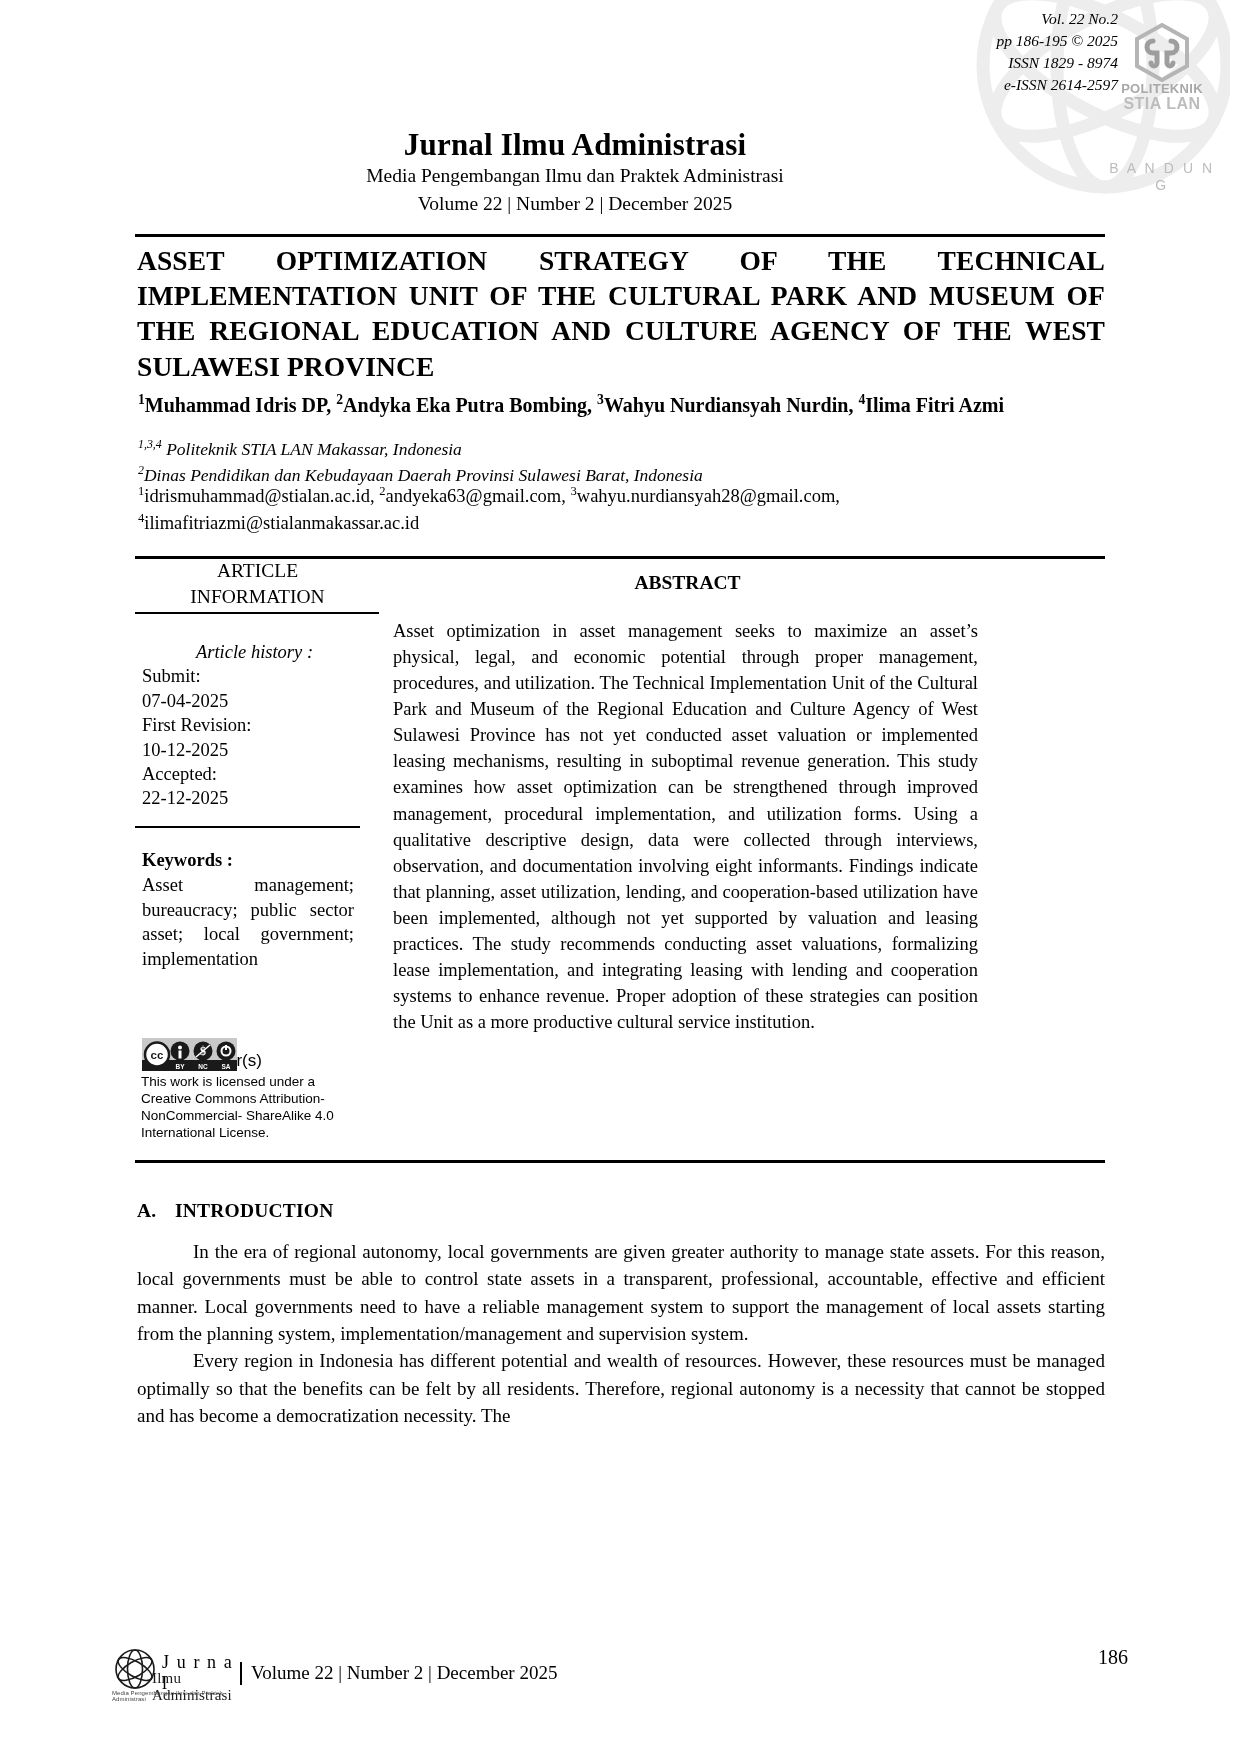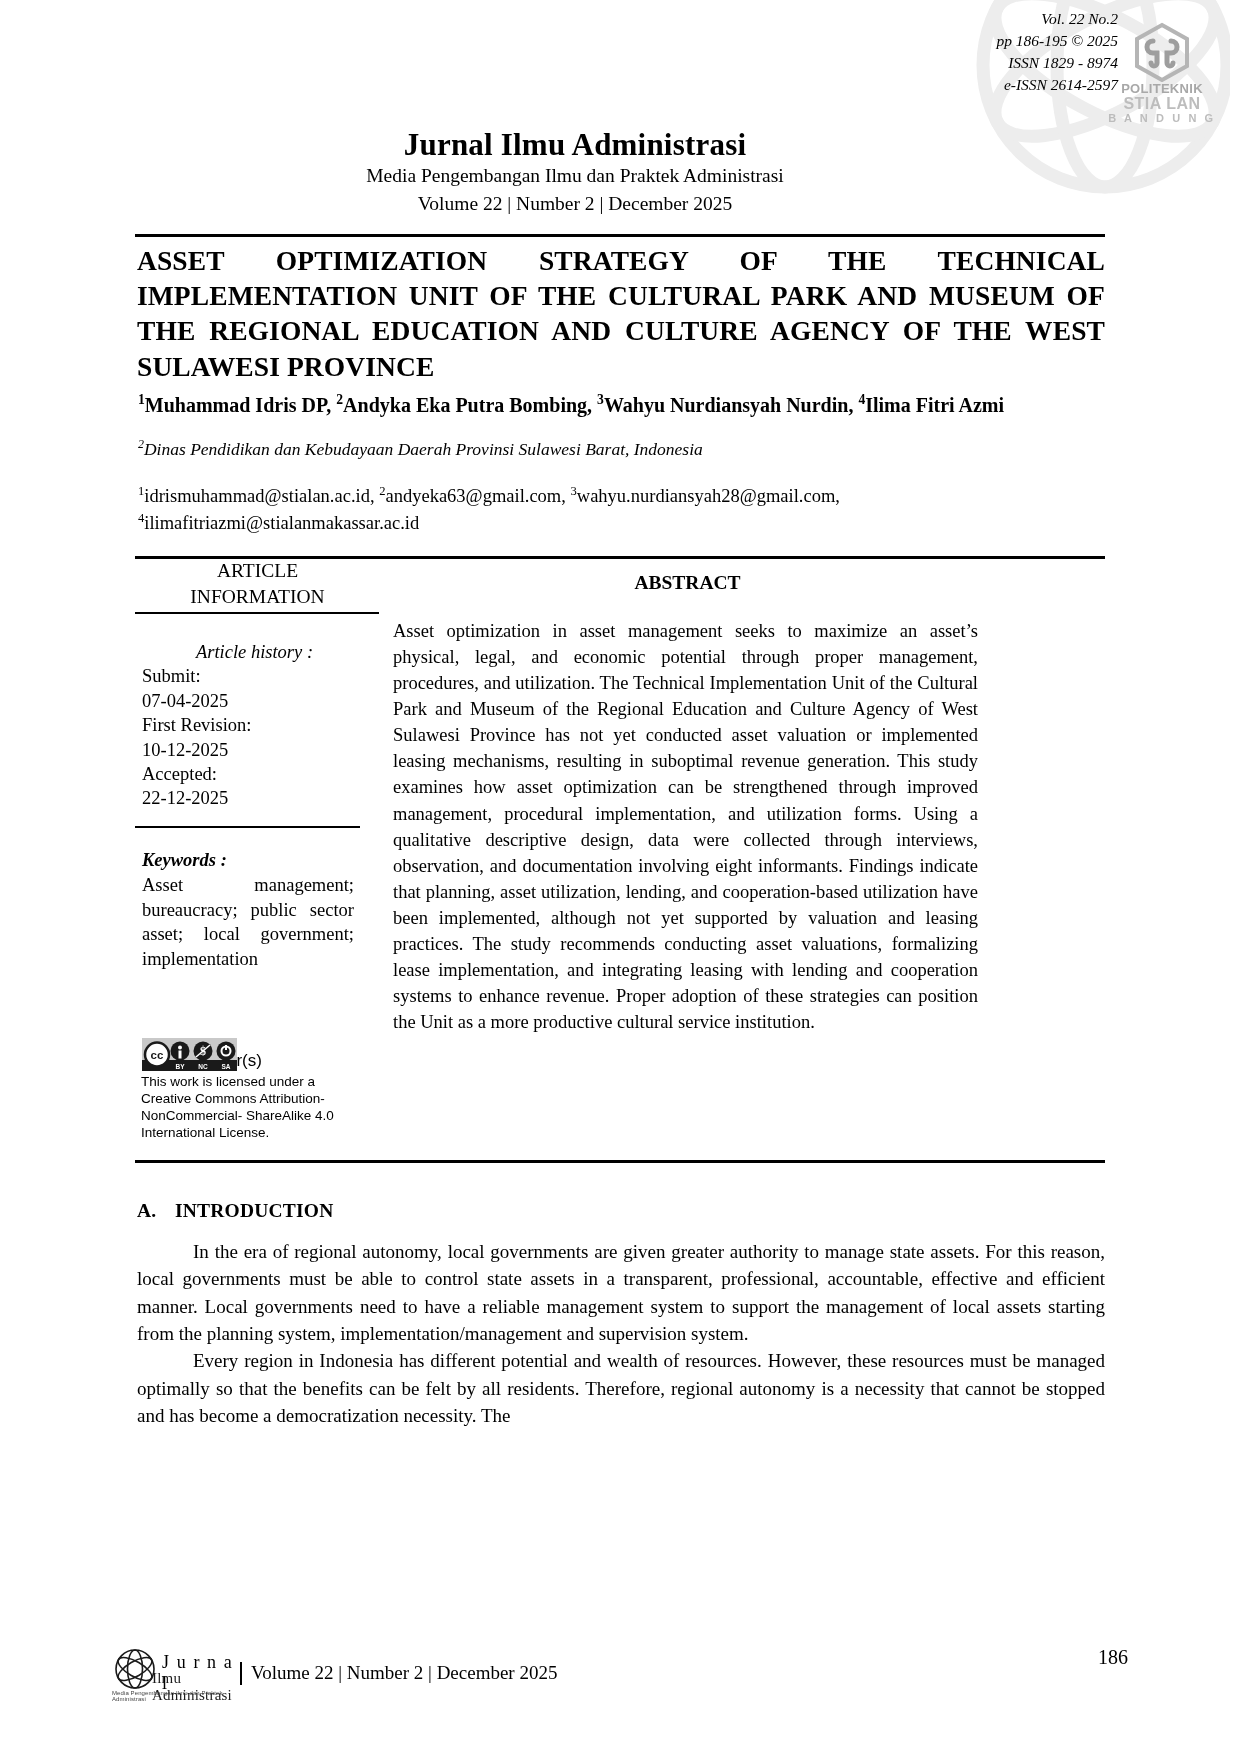--- a/index.html
+++ b/index.html
@@ -97,25 +97,26 @@
   .logo-l2 {
     font-family: "Liberation Sans", sans-serif;
     font-weight: bold;
     font-size: 16px;
     color: #bdbdbd;
     letter-spacing: .5px;
     line-height: 1.05;
   }
   .logo-l3 {
     font-family: "Liberation Sans", sans-serif;
-    font-weight: bold;
-    font-size: 11px;
+    font-weight: normal;
+    font-size: 14px;
     color: #bcbcbc;
     letter-spacing: 2.6px;
     line-height: 1.2;
+    margin-top: 48px;
   }
 
   
   .rule {
     position: absolute;
     left: 135px;
     width: 970px;
     background: #000;
   }
   .rule-thick { height: 3px; }
@@ -199,21 +200,21 @@
   .kw {
     position: absolute;
     left: 142px;
     top: 848px;
     width: 212px;
     font-size: 18.5px;
     line-height: 1.34;
     text-align: justify;
     text-align-last: left;
   }
-  .kw .klabel { font-style: italic; font-weight: bold; }
+  .kw .klabel { font-weight: bold; }
 
   .authors-copy {
     position: absolute;
     left: 142px;
     top: 1012px;
     width: 240px;
     font-family: "Liberation Sans", sans-serif;
     font-size: 17px;
     margin-top: 39px;
   }
@@ -353,20 +354,21 @@
     <div>ISSN 1829 - 8974</div>
     <div>e-ISSN 2614-2597</div>
   </div>
 
   <div class="rule rule-thick" style="top:234px;"></div>
 
   <div class="art-title">ASSET OPTIMIZATION STRATEGY OF THE TECHNICAL IMPLEMENTATION UNIT OF THE CULTURAL PARK AND MUSEUM OF THE REGIONAL EDUCATION AND CULTURE AGENCY OF THE WEST SULAWESI PROVINCE</div>
 
   <div class="authors"><sup>1</sup>Muhammad Idris DP, <sup>2</sup>Andyka Eka Putra Bombing, <sup>3</sup>Wahyu Nurdiansyah Nurdin, <sup>4</sup>Ilima Fitri Azmi</div>
   <div class="affil">
+    <div><sup>1,3,4</sup> Politeknik STIA LAN Makassar, Indonesia</div>
     <div><sup>2</sup>Dinas Pendidikan dan Kebudayaan Daerah Provinsi Sulawesi Barat, Indonesia</div>
   </div>
   <div class="emails"><sup>1</sup>idrismuhammad@stialan.ac.id, <sup>2</sup>andyeka63@gmail.com, <sup>3</sup>wahyu.nurdiansyah28@gmail.com, <sup>4</sup>ilimafitriazmi@stialanmakassar.ac.id</div>
 
   <div class="rule rule-thick" style="top:556px;"></div>
 
   <div class="info-head">
     <div>ARTICLE</div>
     <div>INFORMATION</div>
   </div>

